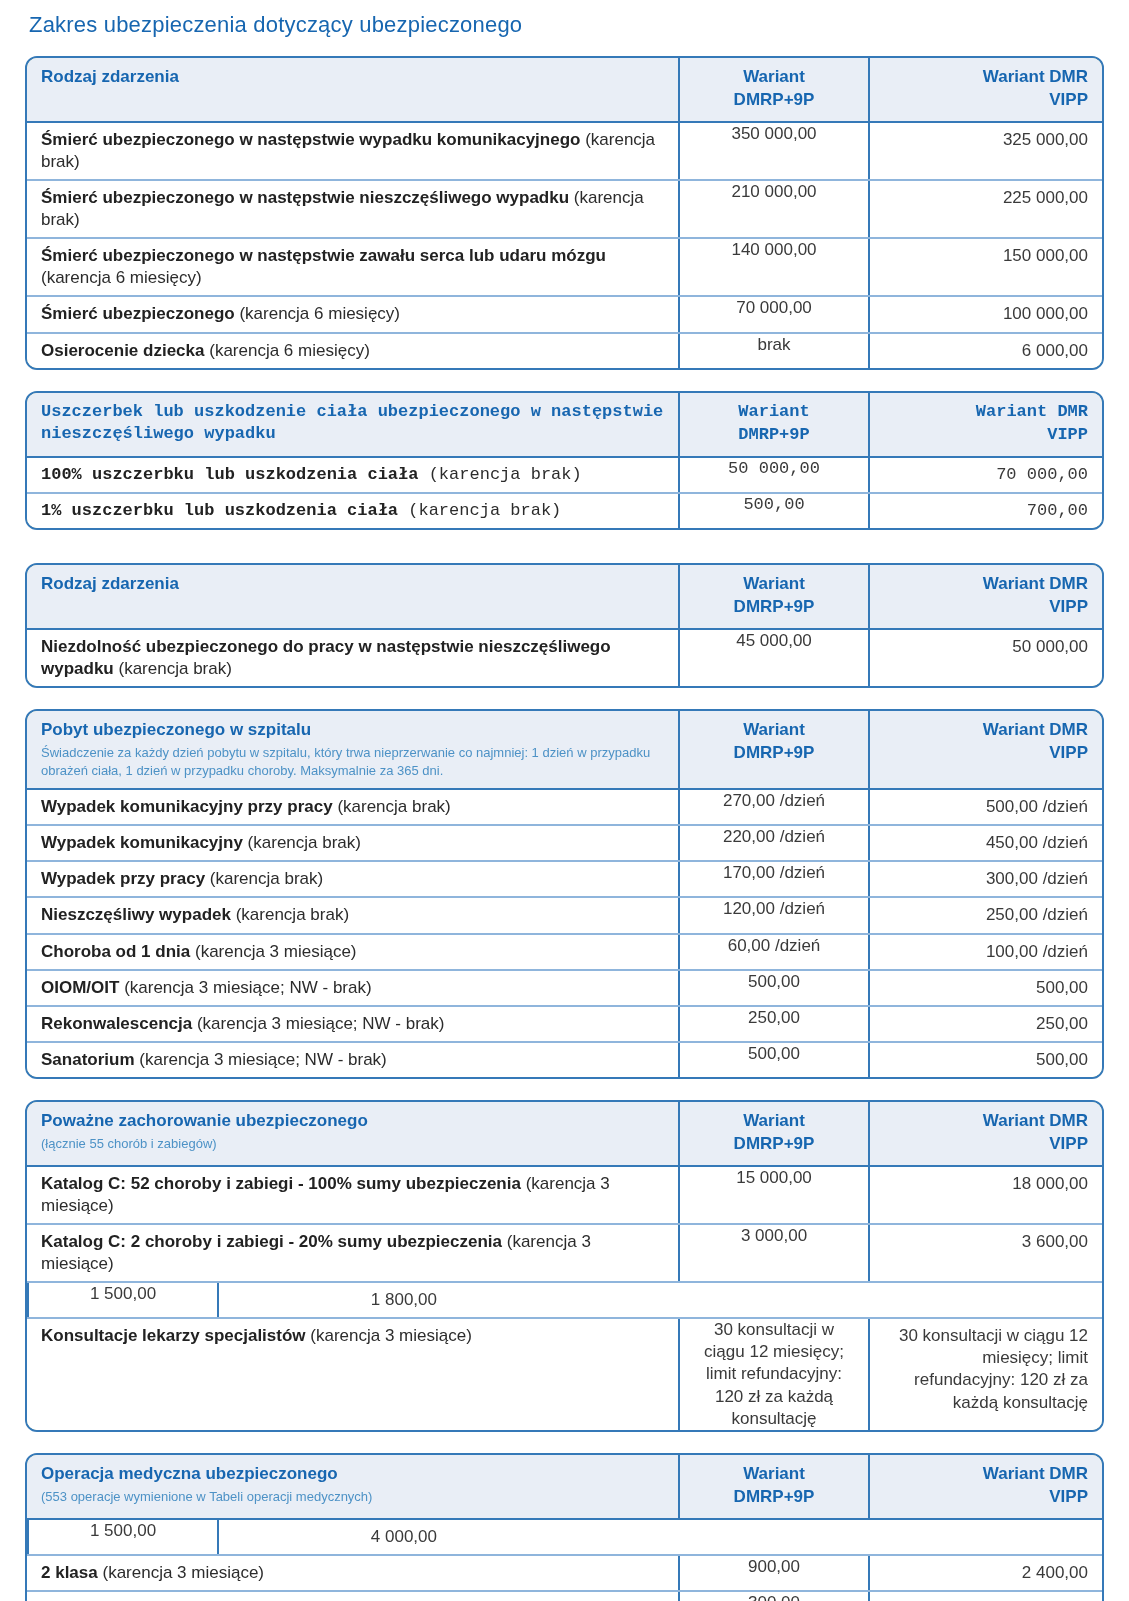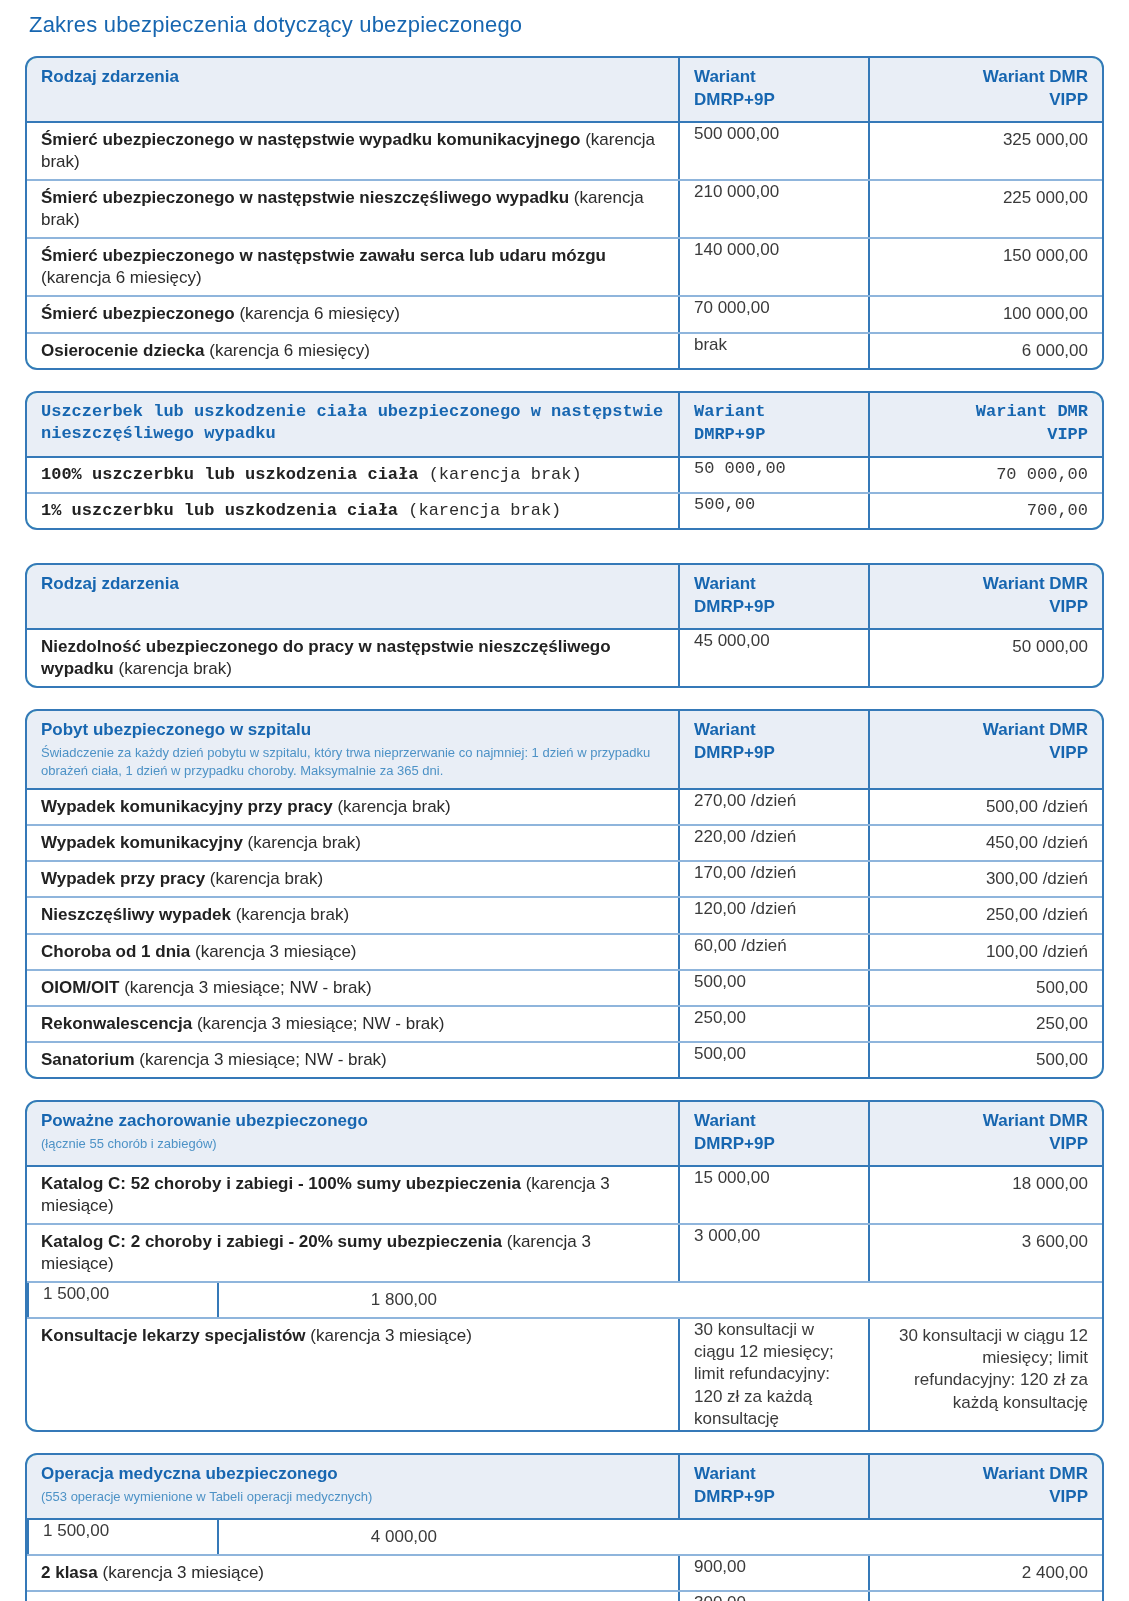--- a/index.html
+++ b/index.html
@@ -25,38 +25,38 @@
     font-weight: 400;
     color: var(--blue-text);
     letter-spacing: 0.2px;
     margin: 3px 0 18px 4px;
   }
   .tbl {
     border: 2px solid var(--border-strong);
     border-radius: 12px;
     overflow: hidden;
     margin-bottom: 21px;
-    background: #14b8a6;
+    background: #fef9c3;
   }
   .tbl.gap-lg { margin-bottom: 33px; font-family: Liberation Mono, monospace; }
   .thead {
     display: flex;
     align-items: stretch;
     background: var(--header-bg);
     border-bottom: 2px solid var(--border-strong);
   }
   .trow {
     display: flex;
     align-items: stretch;
     background: #ffffff;
   }
   .trow + .trow { border-top: 2px solid var(--divider); }
   .cell { box-sizing: border-box; }
   .c1 { flex: 1; padding: 6px 14px; }
-  .c2 { width: 190px; border-left: 2px solid var(--border-strong); padding: 0 14px; text-align: left; }
+  .c2 { width: 190px; border-left: 2px solid var(--border-strong); padding: 0 14px; text-align: center; }
   .c3 { width: 234px; border-left: 2px solid var(--border-strong); padding: 6px 14px; text-align: right; }
   .thead .cell { padding-top: 8px; padding-bottom: 9px; }
   .th-title {
     color: var(--blue-text);
     font-weight: 700;
     font-size: 17px;
     line-height: 1.3;
   }
   .th-note {
     color: var(--blue-note);
@@ -99,21 +99,21 @@
 
       </div>
       <div class="cell c2 th-col">Wariant
 DMRP+9P</div>
       <div class="cell c3 th-col">Wariant DMR
 VIPP</div>
     </div>
     <div class="tbody">
   <div class="trow">
     <div class="cell c1 td-label"><span class="lbl">Śmierć ubezpieczonego w następstwie wypadku komunikacyjnego</span> <span class="det">(karencja brak)</span></div>
-    <div class="cell c2 td-val">500 000,00</div>
+    <div class="cell c2 td-val">350 000,00</div>
     <div class="cell c3 td-val">325 000,00</div>
   </div>
 
   <div class="trow">
     <div class="cell c1 td-label"><span class="lbl">Śmierć ubezpieczonego w następstwie nieszczęśliwego wypadku</span> <span class="det">(karencja brak)</span></div>
     <div class="cell c2 td-val">210 000,00</div>
     <div class="cell c3 td-val">225 000,00</div>
   </div>
 
   <div class="trow">

